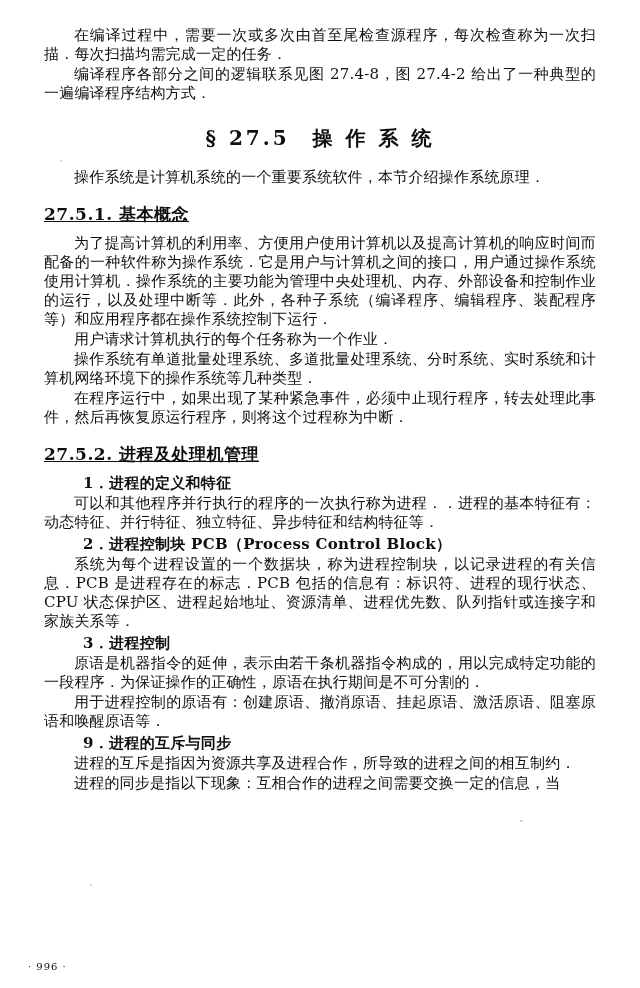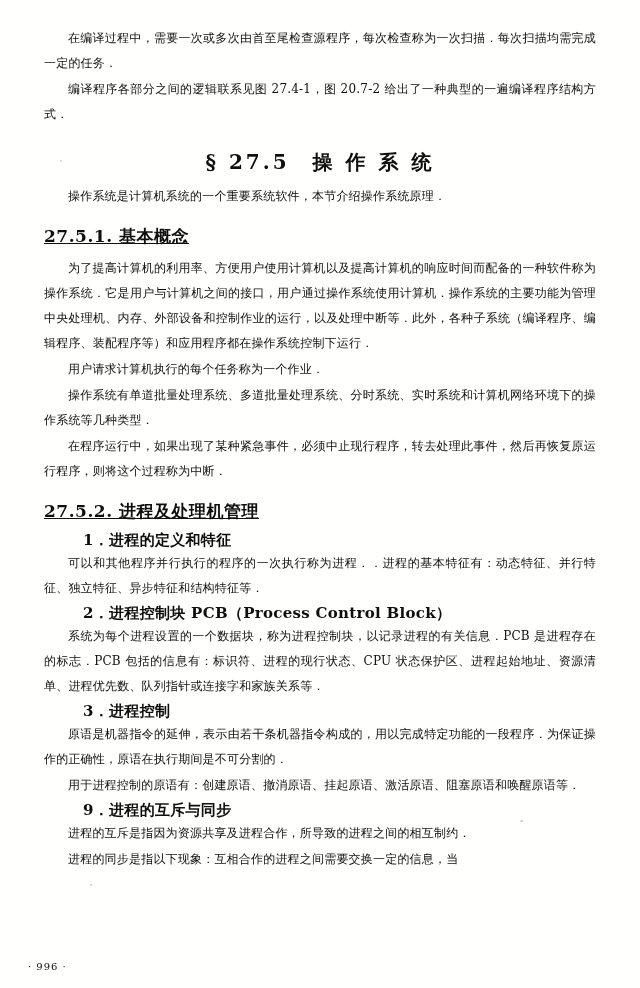--- a/index.html
+++ b/index.html
@@ -20,34 +20,34 @@
     width: 640px;
     height: 988px;
     box-sizing: border-box;
     padding: 26px 44px 0 44px;
     
     background: #fdfdfb;
     filter: contrast(1.02);
   }
   p {
     margin: 0 0 1px 0;
-    font-size: 12px;
-    line-height: 25px;
+    font-size: 15px;
+    line-height: 19px;
     text-align: justify;
     text-justify: inter-ideograph;
     letter-spacing: 0.2px;
   }
   .indent {
     text-indent: 2em;
   }
   h1.section-title {
     font-size: 20px;
     font-weight: bold;
     text-align: center;
-    margin: 22px 0 8px 0;
+    margin: 22px 0 16px 0;
     letter-spacing: 3px;
   }
   h2.sub-title {
     font-size: 17px;
     font-weight: bold;
     margin: 16px 0 8px 0;
     letter-spacing: 0.5px;
     text-indent: 0;
     text-decoration: underline;
   }
@@ -76,21 +76,21 @@
     border-radius: 50%;
   }
 </style>
 </head>
 <body>
 
 <div class="page">
 
   <div>
     <p class="indent">在编译过程中，需要一次或多次由首至尾检查源程序，每次检查称为一次扫描．每次扫描均需完成一定的任务．</p>
-    <p class="indent">编译程序各部分之间的逻辑联系见图 27.4-1，图 20.7-2 给出了一种典型的一遍编译程序结构方式．</p>
+    <p class="indent">编译程序各部分之间的逻辑联系见图 27.4-8，图 27.4-2 给出了一种典型的一遍编译程序结构方式．</p>
   </div>
 
   <h1 class="section-title">§ 27.5　操 作 系 统</h1>
 
   <p class="indent">操作系统是计算机系统的一个重要系统软件，本节介绍操作系统原理．</p>
 
   <h2 class="sub-title">27.5.1.  基本概念</h2>
   <div>
     <p class="indent">为了提高计算机的利用率、方便用户使用计算机以及提高计算机的响应时间而配备的一种软件称为操作系统．它是用户与计算机之间的接口，用户通过操作系统使用计算机．操作系统的主要功能为管理中央处理机、内存、外部设备和控制作业的运行，以及处理中断等．此外，各种子系统（编译程序、编辑程序、装配程序等）和应用程序都在操作系统控制下运行．</p>
     <p class="indent">用户请求计算机执行的每个任务称为一个作业．</p>

